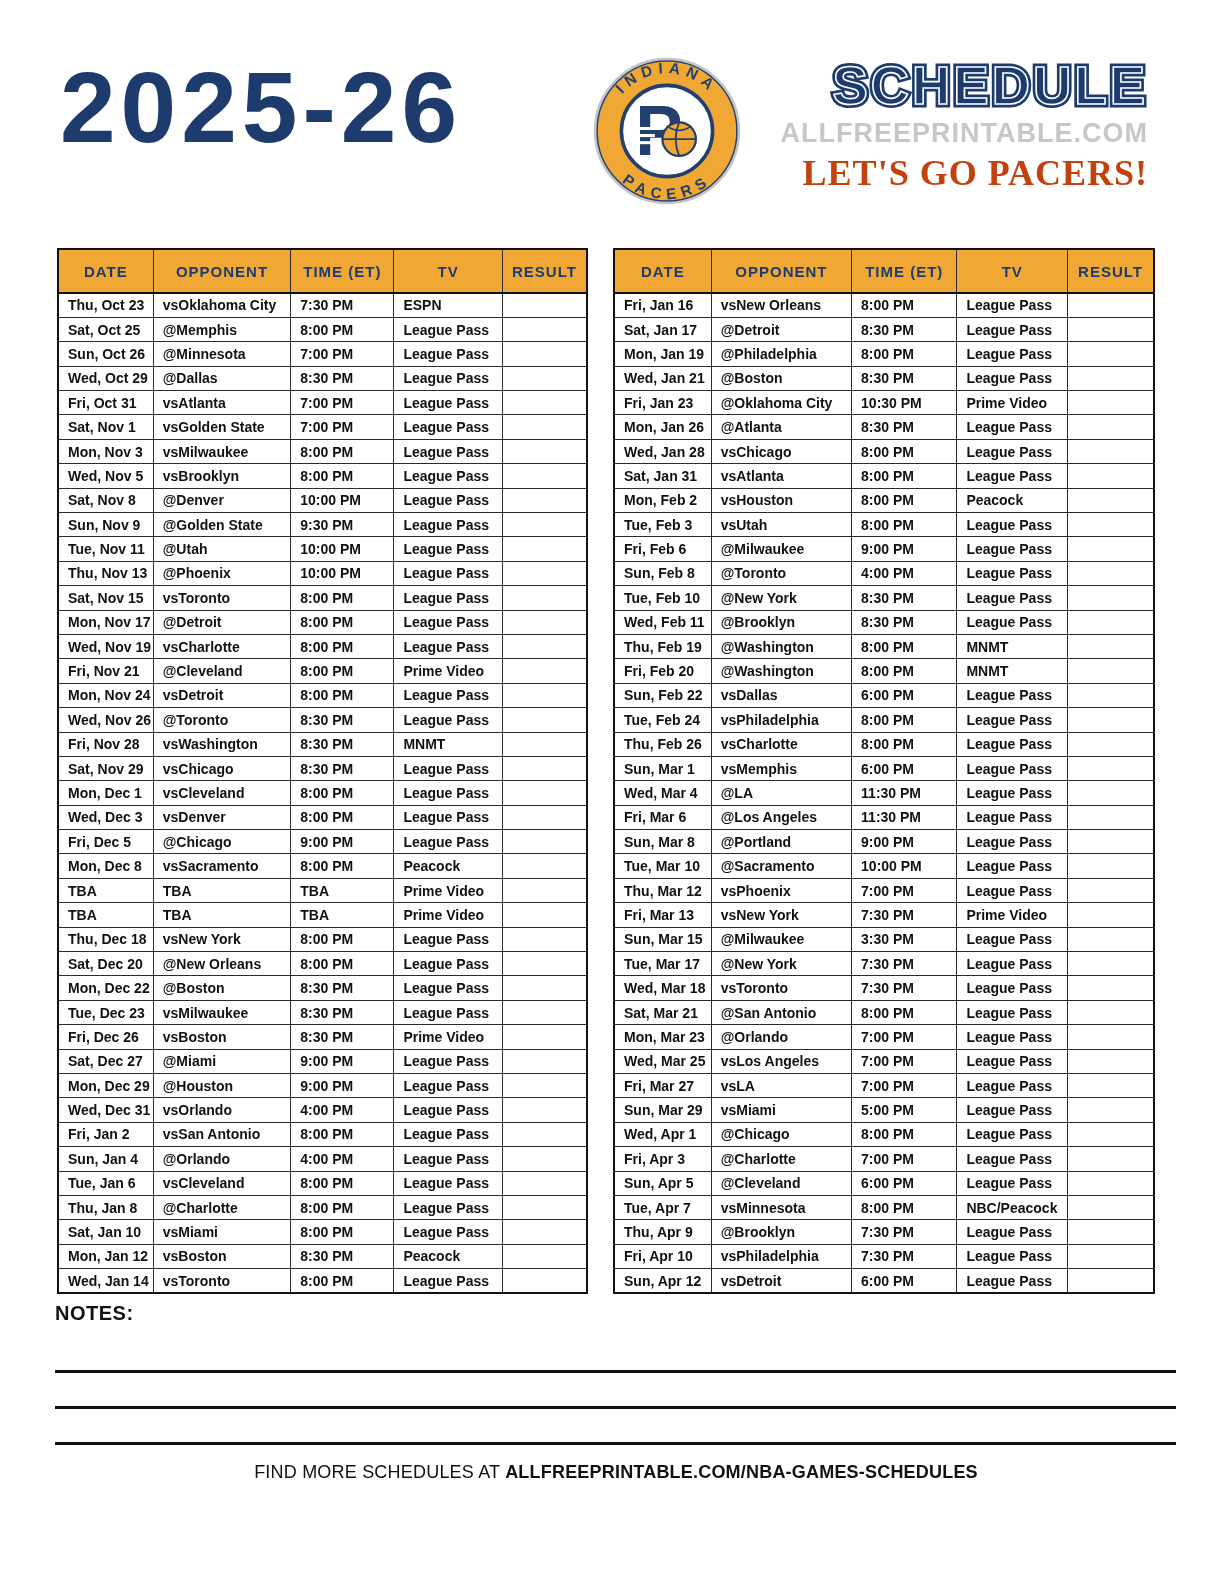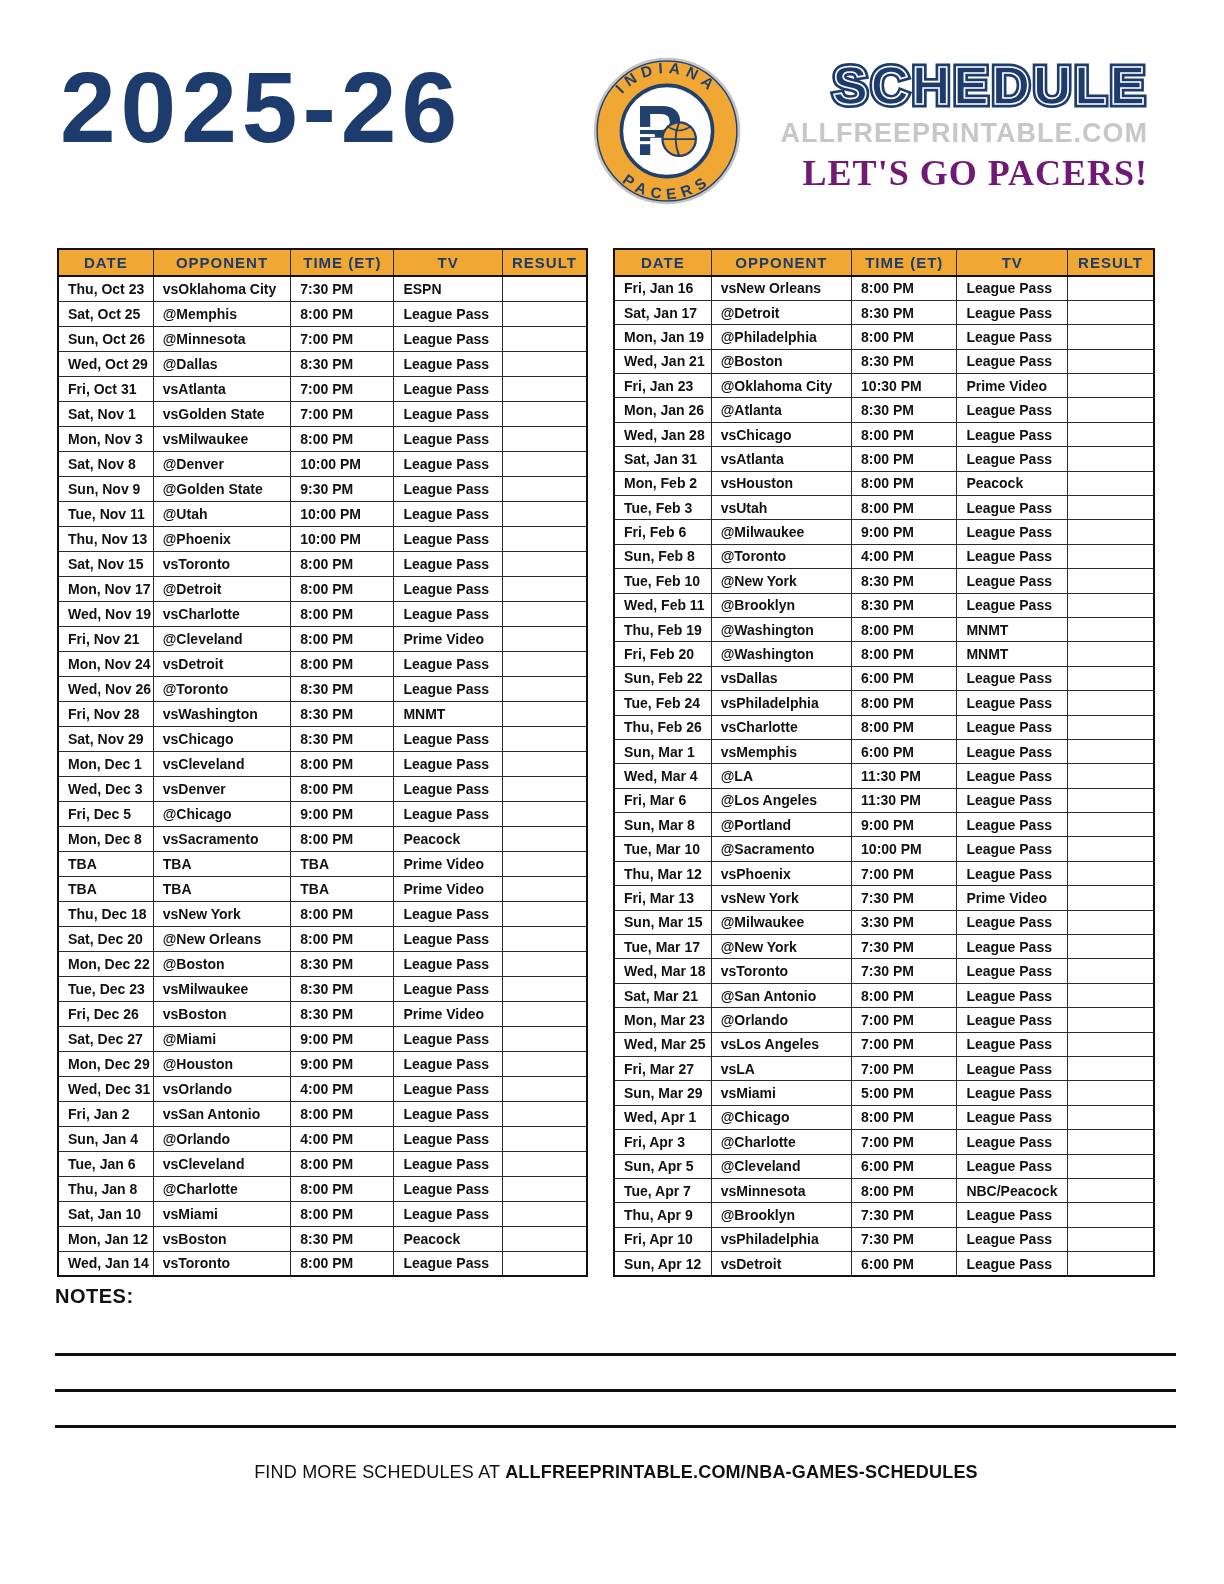--- a/index.html
+++ b/index.html
@@ -25,34 +25,34 @@
   .wordmark span {
     grid-area:1/1; font-size:53px; font-weight:900; letter-spacing:3px; line-height:1.05;
     font-family:"Liberation Sans", sans-serif;
   }
   .wm-back  { color:#1d3c6d; -webkit-text-stroke:7px #1d3c6d; }
   .wm-front { color:#1d3c6d; -webkit-text-stroke:1.6px #ffffff; }
   .site {
     margin-top:4px; font-size:27px; font-weight:900; letter-spacing:1px; color:#c7c7c7;
   }
   .tagline {
-    margin-top:3px; font-size:36px; font-weight:700; letter-spacing:1px; color:#701a75;
+    margin-top:3px; font-size:36px; font-weight:700; letter-spacing:1px; color:#c2410c;
     font-family:"Liberation Serif", serif;
   }
 
   
   .tables { display:flex; padding:0 69px 0 57px; gap:25px; }
   .sched-table { border-collapse:collapse; table-layout:fixed; }
   .sched-table.left  { width:531px; }
   .sched-table.right { width:542px; }
   .sched-table th, .sched-table td { border:1px solid #2b2b2b; }
   .sched-table { border:2px solid #111; }
   .sched-table th {
     background:#f1a733; color:#1d3c6d; font-size:15px; font-weight:800;
-    letter-spacing:1px; height:27px; text-align:center; border-bottom:2px solid #111;margin-top:48px;
+    letter-spacing:1px; height:44px; text-align:center; border-bottom:2px solid #111;margin-top:48px;
   }
   .sched-table td {
     height:24.4px; font-size:14px; font-weight:700; color:#111;
     padding:1px 2px 1px 9px; white-space:nowrap; overflow:hidden;
   }
   col.c-date   { width:18%; }
   col.c-opp    { width:26%; }
   col.c-time   { width:19.5%; }
   col.c-tv     { width:20.5%; }
   col.c-result { width:16%; }
@@ -180,20 +180,27 @@
           <td></td>
         </tr>
         <tr>
           <td>Mon, Nov 3</td>
           <td>vsMilwaukee</td>
           <td>8:00 PM</td>
           <td>League Pass</td>
           <td></td>
         </tr>
         <tr>
+          <td>Wed, Nov 5</td>
+          <td>vsBrooklyn</td>
+          <td>8:00 PM</td>
+          <td>League Pass</td>
+          <td></td>
+        </tr>
+        <tr>
           <td>Sat, Nov 8</td>
           <td>@Denver</td>
           <td>10:00 PM</td>
           <td>League Pass</td>
           <td></td>
         </tr>
         <tr>
           <td>Sun, Nov 9</td>
           <td>@Golden State</td>
           <td>9:30 PM</td>

